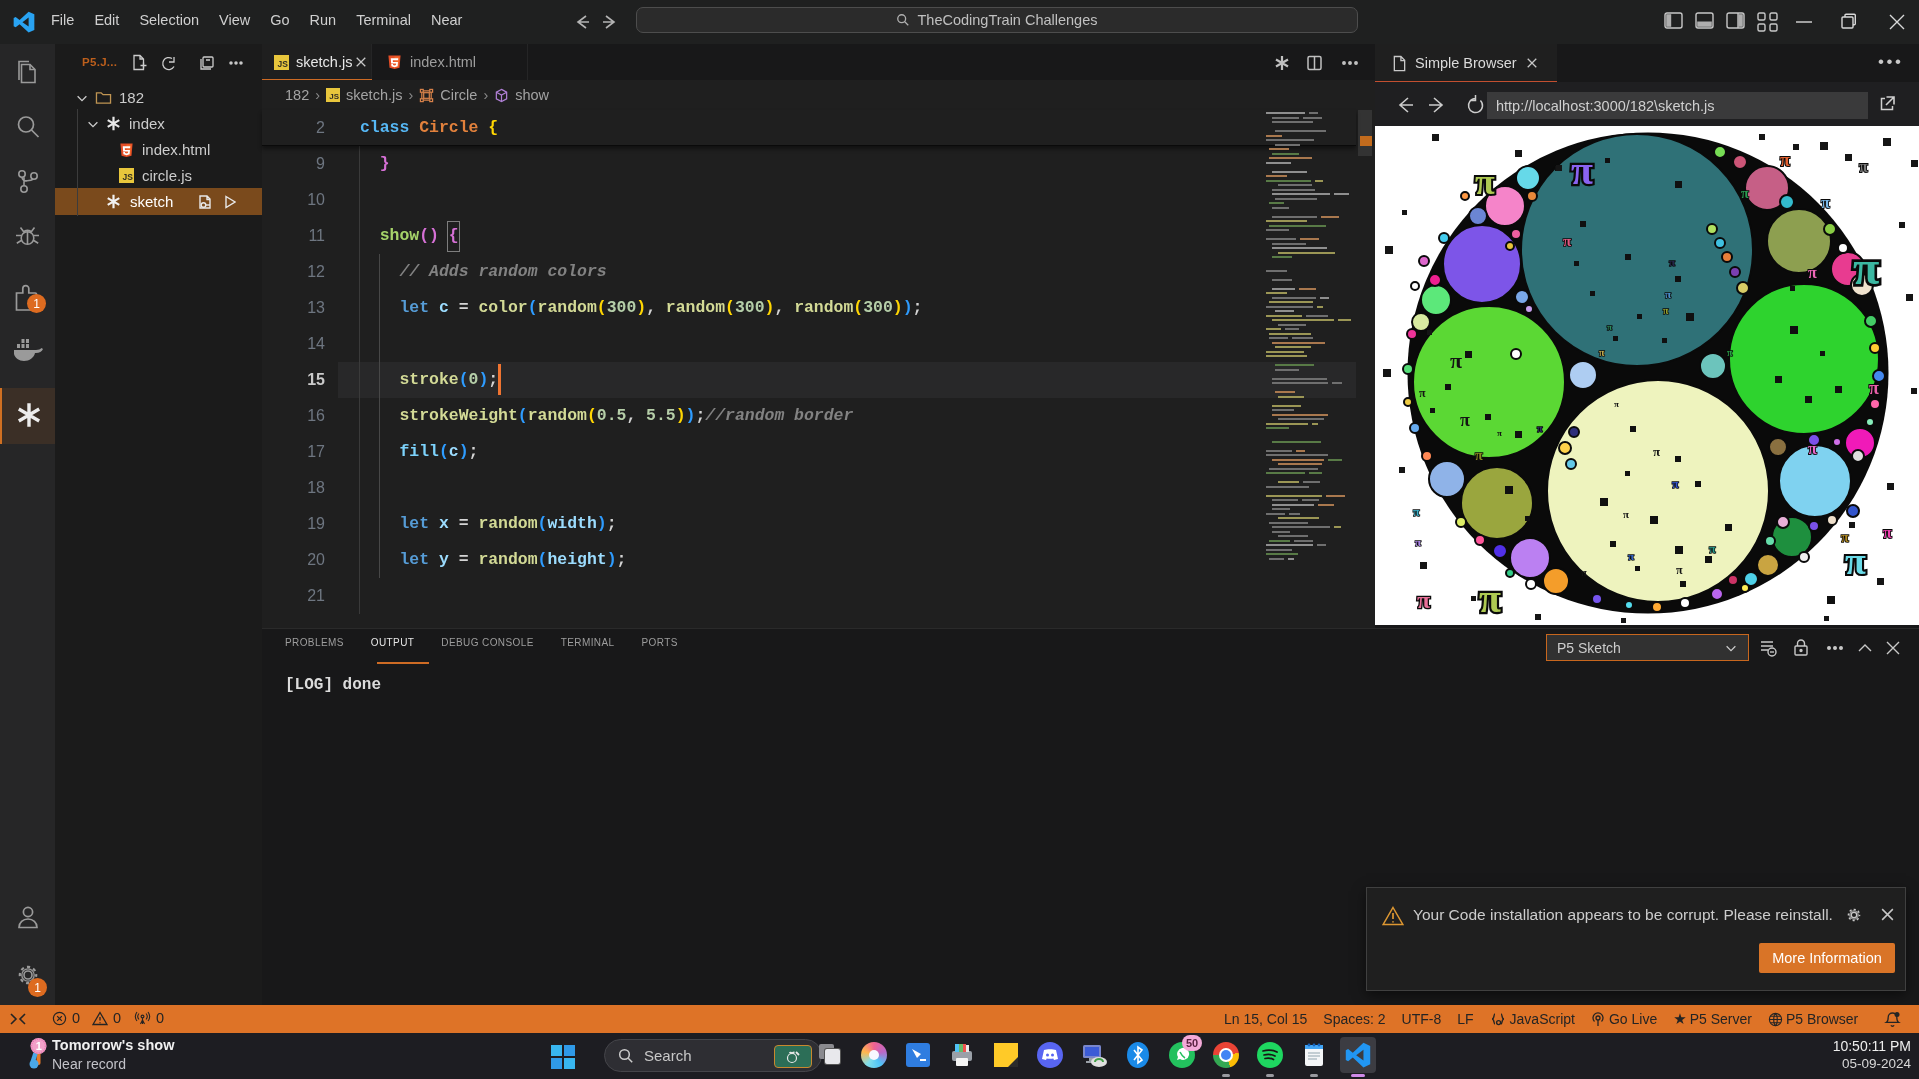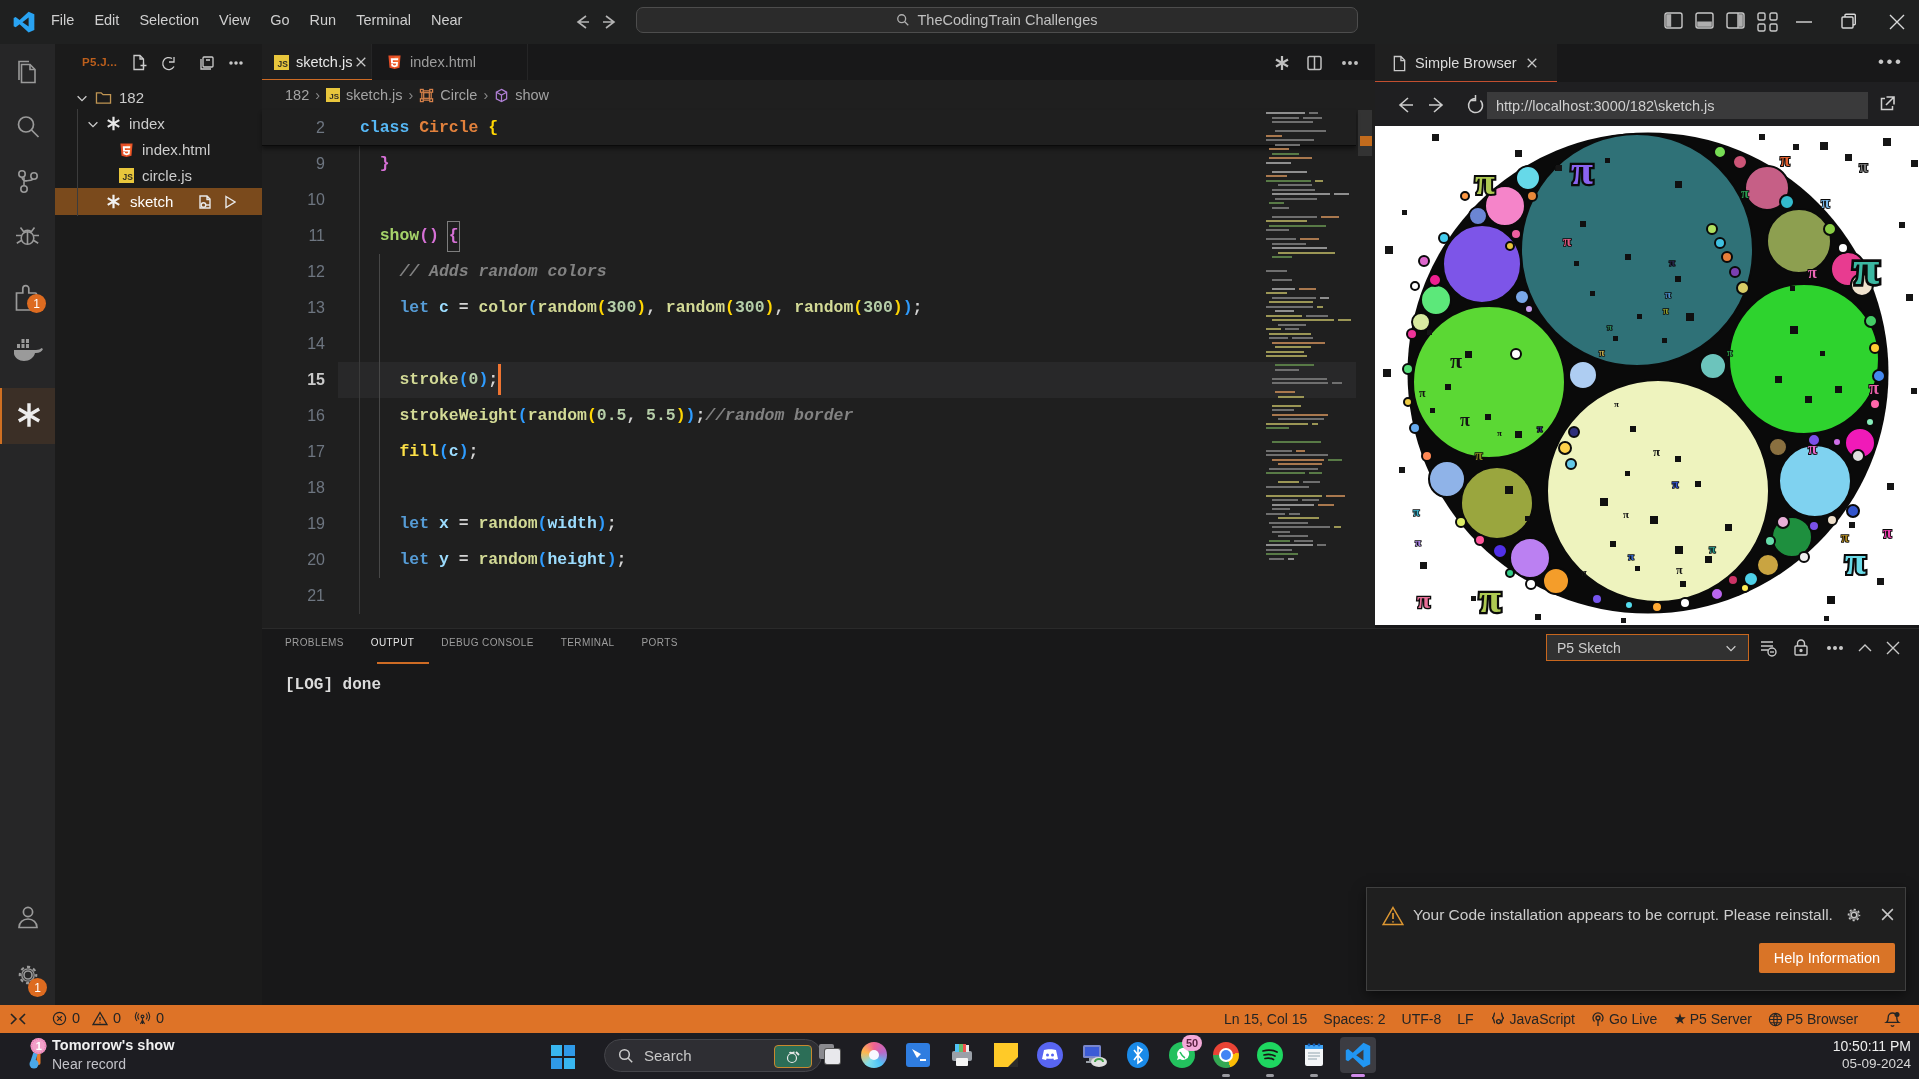--- a/index.html
+++ b/index.html
@@ -218,21 +218,21 @@
       <div class="abs" style="left:0;top:210px;width:63px;height:36px;line-height:36px;text-align:right;font-size:16px;color:#6e7681;font-weight:normal">12</div>
       <div class="abs mono" style="left:98px;top:210px;height:36px;line-height:36px;font-size:16.45px;font-weight:bold;white-space:pre;letter-spacing:0"><span style="color:#d4d4d4">    </span><span style="color:#828282;font-style:italic">// Adds random colors</span></div>
       <div class="abs" style="left:0;top:246px;width:63px;height:36px;line-height:36px;text-align:right;font-size:16px;color:#6e7681;font-weight:normal">13</div>
       <div class="abs mono" style="left:98px;top:246px;height:36px;line-height:36px;font-size:16.45px;font-weight:bold;white-space:pre;letter-spacing:0"><span style="color:#d4d4d4">    </span><span style="color:#569cd6">let</span><span style="color:#9cdcfe"> c </span><span style="color:#d4d4d4">= </span><span style="color:#d3da96">color</span><span style="color:#2e9cff">(</span><span style="color:#d3da96">random</span><span style="color:#ffd602">(</span><span style="color:#b5cea8">300</span><span style="color:#ffd602">)</span><span style="color:#d4d4d4">, </span><span style="color:#d3da96">random</span><span style="color:#ffd602">(</span><span style="color:#b5cea8">300</span><span style="color:#ffd602">)</span><span style="color:#d4d4d4">, </span><span style="color:#d3da96">random</span><span style="color:#ffd602">(</span><span style="color:#b5cea8">300</span><span style="color:#ffd602">)</span><span style="color:#2e9cff">)</span><span style="color:#d4d4d4">;</span></div>
       <div class="abs" style="left:0;top:282px;width:63px;height:36px;line-height:36px;text-align:right;font-size:16px;color:#6e7681;font-weight:normal">14</div>
       <div class="abs" style="left:0;top:318px;width:63px;height:36px;line-height:36px;text-align:right;font-size:16px;color:#cacaca;font-weight:bold">15</div>
       <div class="abs mono" style="left:98px;top:318px;height:36px;line-height:36px;font-size:16.45px;font-weight:bold;white-space:pre;letter-spacing:0"><span style="color:#d4d4d4">    </span><span style="color:#d3da96">stroke</span><span style="color:#2e9cff">(</span><span style="color:#b5cea8">0</span><span style="color:#2e9cff">)</span><span style="color:#d4d4d4">;</span></div>
       <div class="abs" style="left:0;top:354px;width:63px;height:36px;line-height:36px;text-align:right;font-size:16px;color:#6e7681;font-weight:normal">16</div>
       <div class="abs mono" style="left:98px;top:354px;height:36px;line-height:36px;font-size:16.45px;font-weight:bold;white-space:pre;letter-spacing:0"><span style="color:#d4d4d4">    </span><span style="color:#d3da96">strokeWeight</span><span style="color:#2e9cff">(</span><span style="color:#d3da96">random</span><span style="color:#ffd602">(</span><span style="color:#b5cea8">0.5</span><span style="color:#d4d4d4">, </span><span style="color:#b5cea8">5.5</span><span style="color:#ffd602">)</span><span style="color:#2e9cff">)</span><span style="color:#d4d4d4">;</span><span style="color:#828282;font-style:italic">//random border</span></div>
       <div class="abs" style="left:0;top:390px;width:63px;height:36px;line-height:36px;text-align:right;font-size:16px;color:#6e7681;font-weight:normal">17</div>
-      <div class="abs mono" style="left:98px;top:390px;height:36px;line-height:36px;font-size:16.45px;font-weight:bold;white-space:pre;letter-spacing:0"><span style="color:#d4d4d4">    </span><span style="color:#fde047">fill</span><span style="color:#2e9cff">(</span><span style="color:#9cdcfe">c</span><span style="color:#2e9cff">)</span><span style="color:#d4d4d4">;</span></div>
+      <div class="abs mono" style="left:98px;top:390px;height:36px;line-height:36px;font-size:16.45px;font-weight:bold;white-space:pre;letter-spacing:0"><span style="color:#d4d4d4">    </span><span style="color:#7dd3fc">fill</span><span style="color:#2e9cff">(</span><span style="color:#9cdcfe">c</span><span style="color:#2e9cff">)</span><span style="color:#d4d4d4">;</span></div>
       <div class="abs" style="left:0;top:426px;width:63px;height:36px;line-height:36px;text-align:right;font-size:16px;color:#6e7681;font-weight:normal">18</div>
       <div class="abs" style="left:0;top:462px;width:63px;height:36px;line-height:36px;text-align:right;font-size:16px;color:#6e7681;font-weight:normal">19</div>
       <div class="abs mono" style="left:98px;top:462px;height:36px;line-height:36px;font-size:16.45px;font-weight:bold;white-space:pre;letter-spacing:0"><span style="color:#d4d4d4">    </span><span style="color:#569cd6">let</span><span style="color:#9cdcfe"> x </span><span style="color:#d4d4d4">= </span><span style="color:#d3da96">random</span><span style="color:#2e9cff">(</span><span style="color:#9cdcfe">width</span><span style="color:#2e9cff">)</span><span style="color:#d4d4d4">;</span></div>
       <div class="abs" style="left:0;top:498px;width:63px;height:36px;line-height:36px;text-align:right;font-size:16px;color:#6e7681;font-weight:normal">20</div>
       <div class="abs mono" style="left:98px;top:498px;height:36px;line-height:36px;font-size:16.45px;font-weight:bold;white-space:pre;letter-spacing:0"><span style="color:#d4d4d4">    </span><span style="color:#569cd6">let</span><span style="color:#9cdcfe"> y </span><span style="color:#d4d4d4">= </span><span style="color:#d3da96">random</span><span style="color:#2e9cff">(</span><span style="color:#9cdcfe">height</span><span style="color:#2e9cff">)</span><span style="color:#d4d4d4">;</span></div>
       <div class="abs" style="left:0;top:534px;width:63px;height:36px;line-height:36px;text-align:right;font-size:16px;color:#6e7681;font-weight:normal">21</div>
       <div class="abs" style="left:185px;top:177px;width:13px;height:31px;border:1px solid #7d7d7d"></div>
       <div class="abs" style="left:236px;top:320px;width:3px;height:31px;background:#ef7431"></div>
       <div class="abs" style="left:0;top:66px;width:1094px;height:36px;background:#1f1f1f;box-shadow:0 3px 4px rgba(0,0,0,.45);border-bottom:1px solid #0a0a0a"></div>
       <div class="abs" style="left:0;top:66px;width:63px;height:36px;line-height:36px;text-align:right;font-size:16px;color:#6e7681">2</div>
@@ -610,21 +610,21 @@
       </svg>
  <div class="abs" style="left:46px;top:18px;font-size:15.5px;color:#cccccc">Your Code installation appears to be corrupt. Please reinstall.</div>
  <svg class="abs" style="left:478px;top:18px" width="18" height="18" viewBox="0 0 20 20" fill="none" stroke="#c8c8c8">
         <circle cx="10" cy="10" r="3" stroke-width="1.4"></circle>
         <circle cx="10" cy="10" r="6.2" stroke-width="1.6" stroke-dasharray="2.4 2.45" stroke-dashoffset="1"></circle>
         <circle cx="10" cy="10" r="4.6" stroke-width="1.1"></circle>
       </svg>
  <svg class="abs" style="left:513px;top:19px" width="15" height="15" viewBox="0 0 14 14" fill="none" stroke="#c8c8c8" stroke-width="1.4">
         <path d="M2 2l10 10M12 2L2 12"></path>
       </svg>
- <div class="abs" style="left:392px;top:55px;width:136px;height:30px;background:#d97427;border-radius:2px;display:flex;align-items:center;justify-content:center;font-size:14.5px;color:#fff">Help Information</div>
+ <div class="abs" style="left:392px;top:55px;width:136px;height:30px;background:#d97427;border-radius:2px;display:flex;align-items:center;justify-content:center;font-size:14.5px;color:#fff">More Information</div>
 </div>
 
 <div class="abs" style="left:0;top:1005px;width:1919px;height:28px;background:#de7327;color:#242424;font-size:14.5px">
  <svg class="abs" style="left:10px;top:7px" width="16" height="14" viewBox="0 0 16 14" fill="none" stroke="#242424" stroke-width="1.6">
         <path d="M1 2l5 5-5 5M15 2l-5 5 5 5"></path>
       </svg>
  <div class="abs" style="left:52px;top:5px;display:flex;align-items:center;gap:5px">
   <svg width="15" height="15" viewBox="0 0 16 16" fill="none" stroke="#242424" stroke-width="1.3">
           <circle cx="8" cy="8" r="6.5"></circle>
           <path d="M5.5 5.5l5 5M10.5 5.5l-5 5"></path>
@@ -641,21 +641,21 @@
           <circle cx="8.5" cy="6.5" r="1.4"></circle>
           <path d="M8.5 8v6M6.5 14l2-4 2 4M5 9.5a4.6 4.6 0 0 1 0-6M12 3.5a4.6 4.6 0 0 1 0 6M3 11a7.5 7.5 0 0 1 0-9M14 2a7.5 7.5 0 0 1 0 9" stroke-width="1.1"></path>
         </svg>
         <span>0</span>
  </div>
  <div class="abs" style="left:1224px;top:5px;display:flex;align-items:center;gap:16px;white-space:nowrap;font-size:14px">
   <span>Ln 15, Col 15</span>
         <span>Spaces: 2</span>
         <span>UTF-8</span>
         <span>LF</span>
-  <span style="display:flex;gap:4px"><svg width="16" height="14" viewBox="0 0 16 14" fill="none" stroke="#242424" stroke-width="1.4">
+  <span style="display:flex;align-items:center;gap:4px"><svg width="16" height="14" viewBox="0 0 16 14" fill="none" stroke="#242424" stroke-width="1.4">
             <path d="M5 2C3.5 2 4.5 7 2 7c2.5 0 1.5 5 3 5M11 2c1.5 0 .5 5 3 5-2.5 0-1.5 5-3 5"></path>
             <circle cx="8.6" cy="10.6" r="2"></circle>
           </svg>JavaScript</span>
   <span style="display:flex;align-items:center;gap:4px"><svg width="14" height="15" viewBox="0 0 14 15" fill="none" stroke="#242424" stroke-width="1.3">
             <circle cx="7" cy="6" r="2"></circle>
             <path d="M3.5 9.5a5 5 0 1 1 7 0M7 8v6"></path>
           </svg>Go Live</span>
   <span style="display:flex;align-items:center;gap:3px"><span style="font-size:15px">★</span>P5 Server</span>
   <span style="display:flex;align-items:center;gap:3px"><svg width="15" height="15" viewBox="0 0 16 16" fill="none" stroke="#242424" stroke-width="1.2">
             <circle cx="8" cy="8" r="6.5"></circle>

